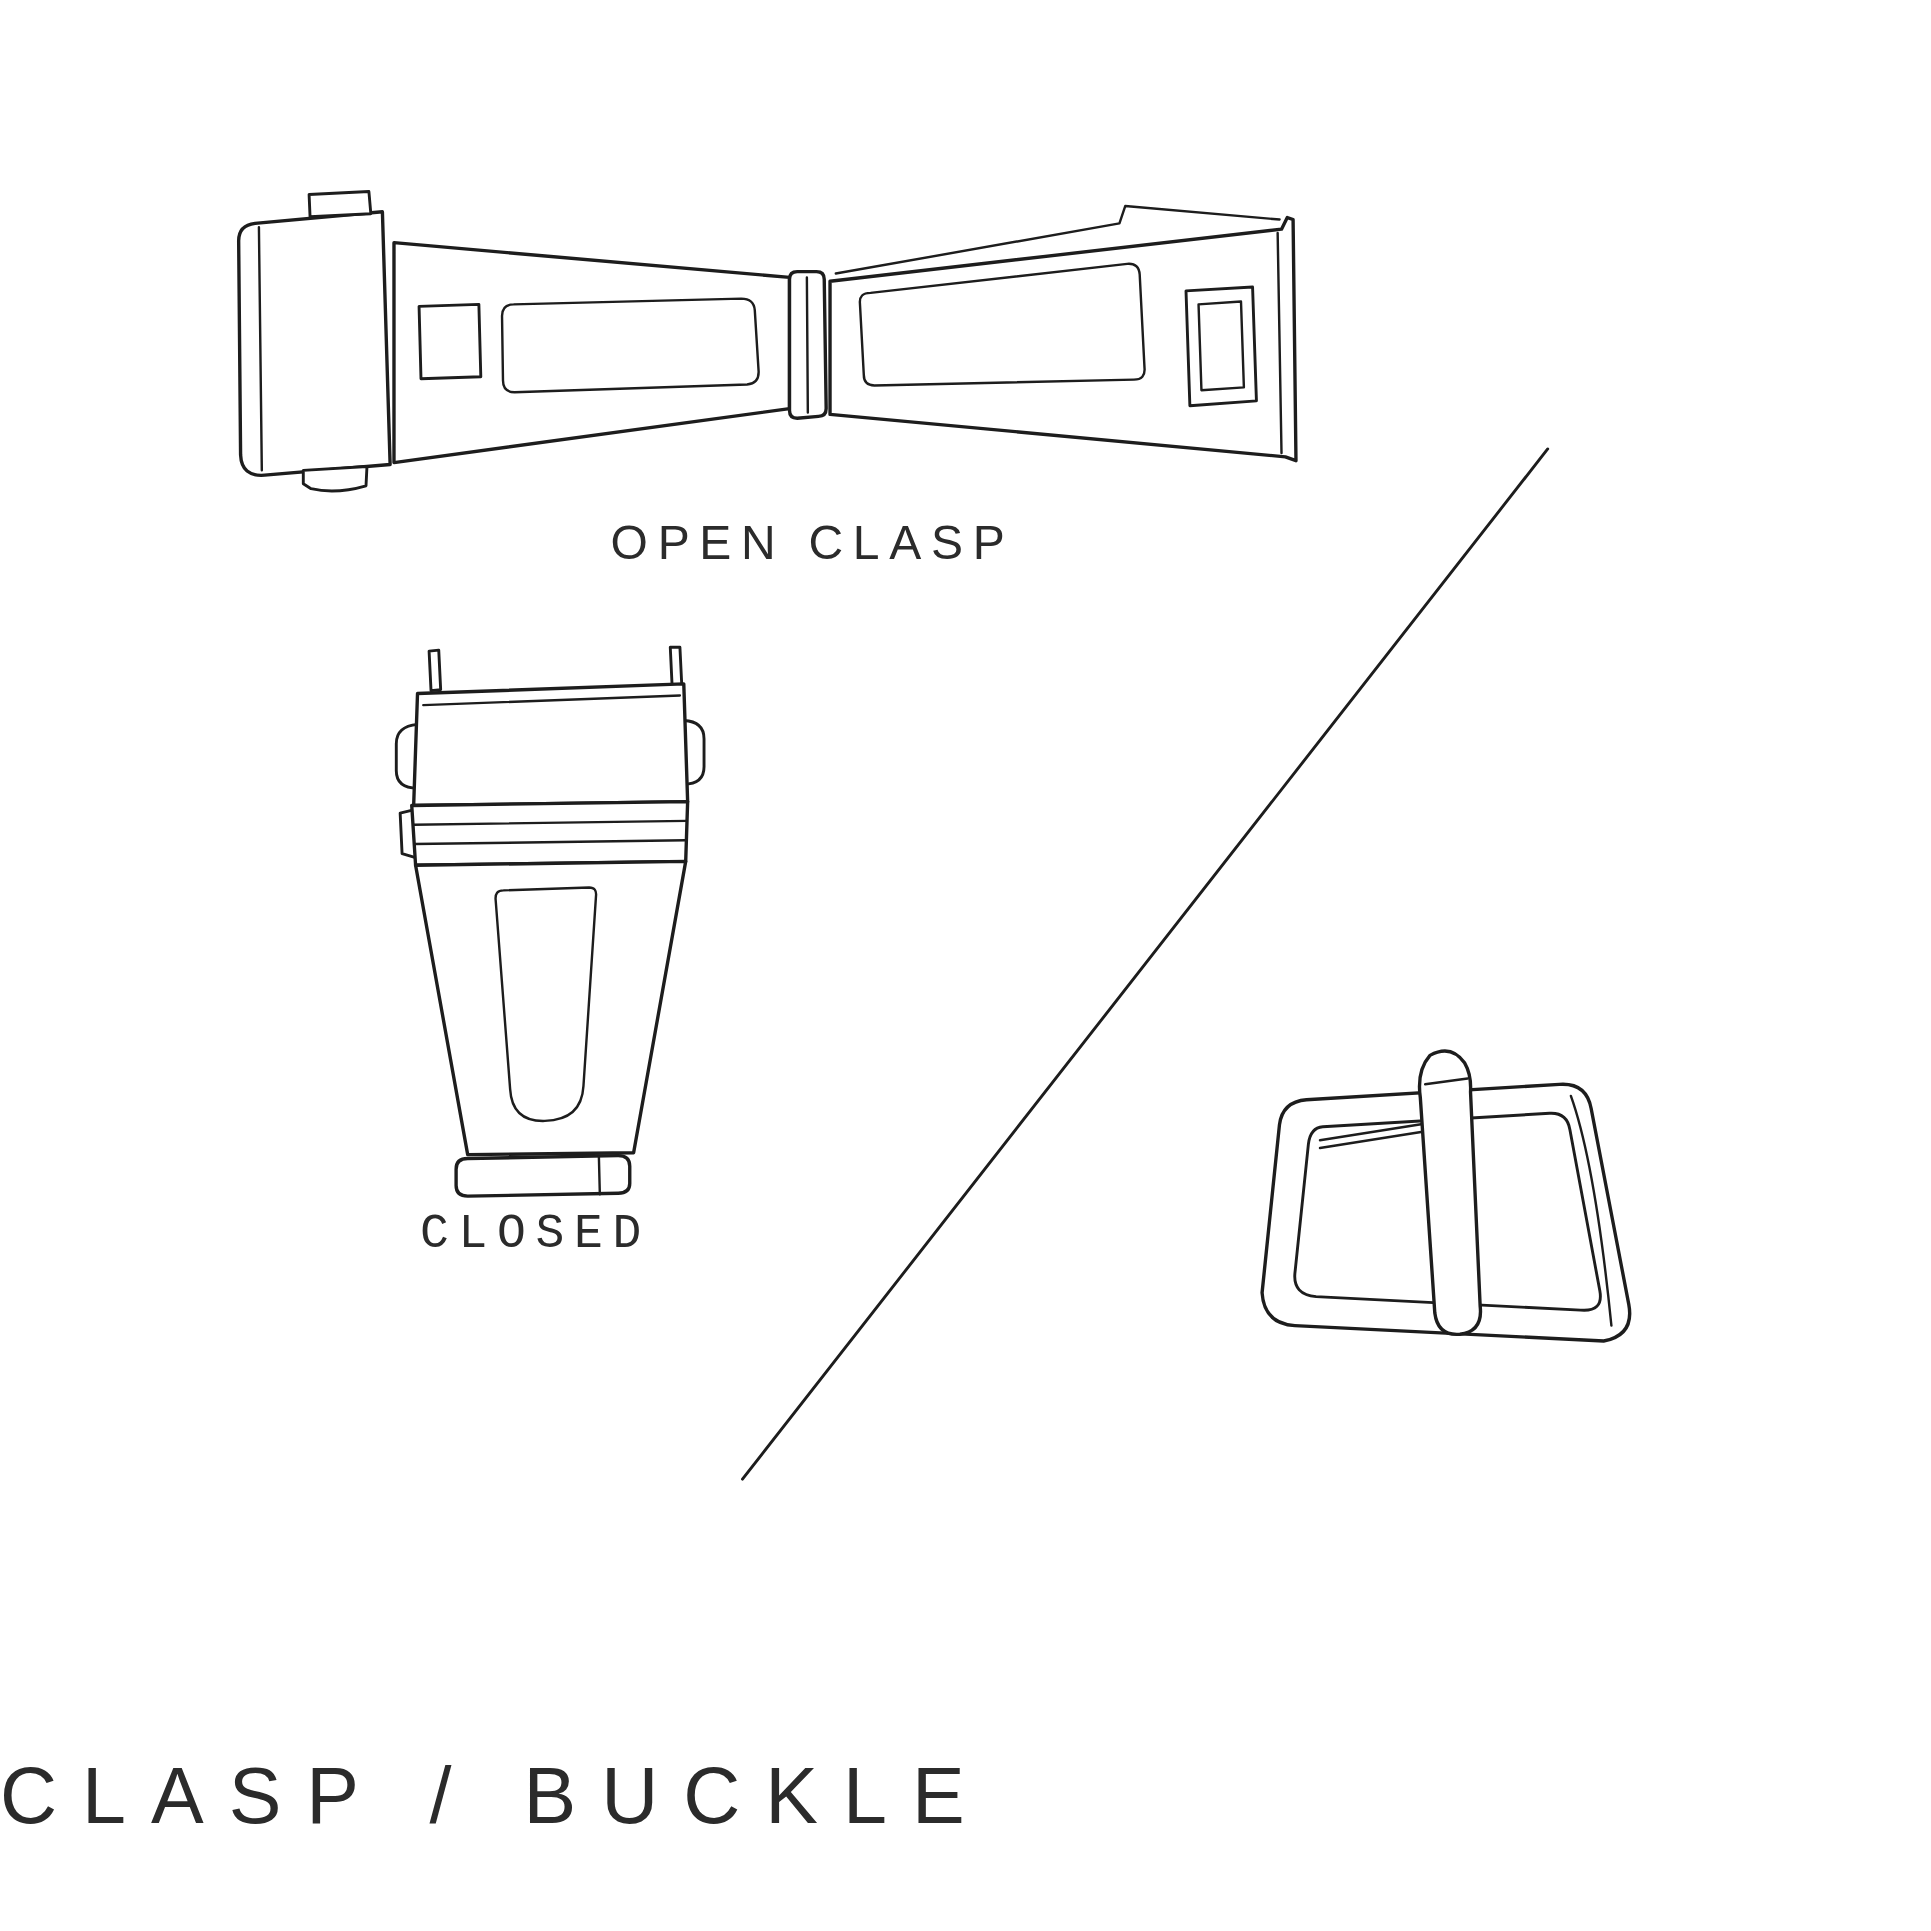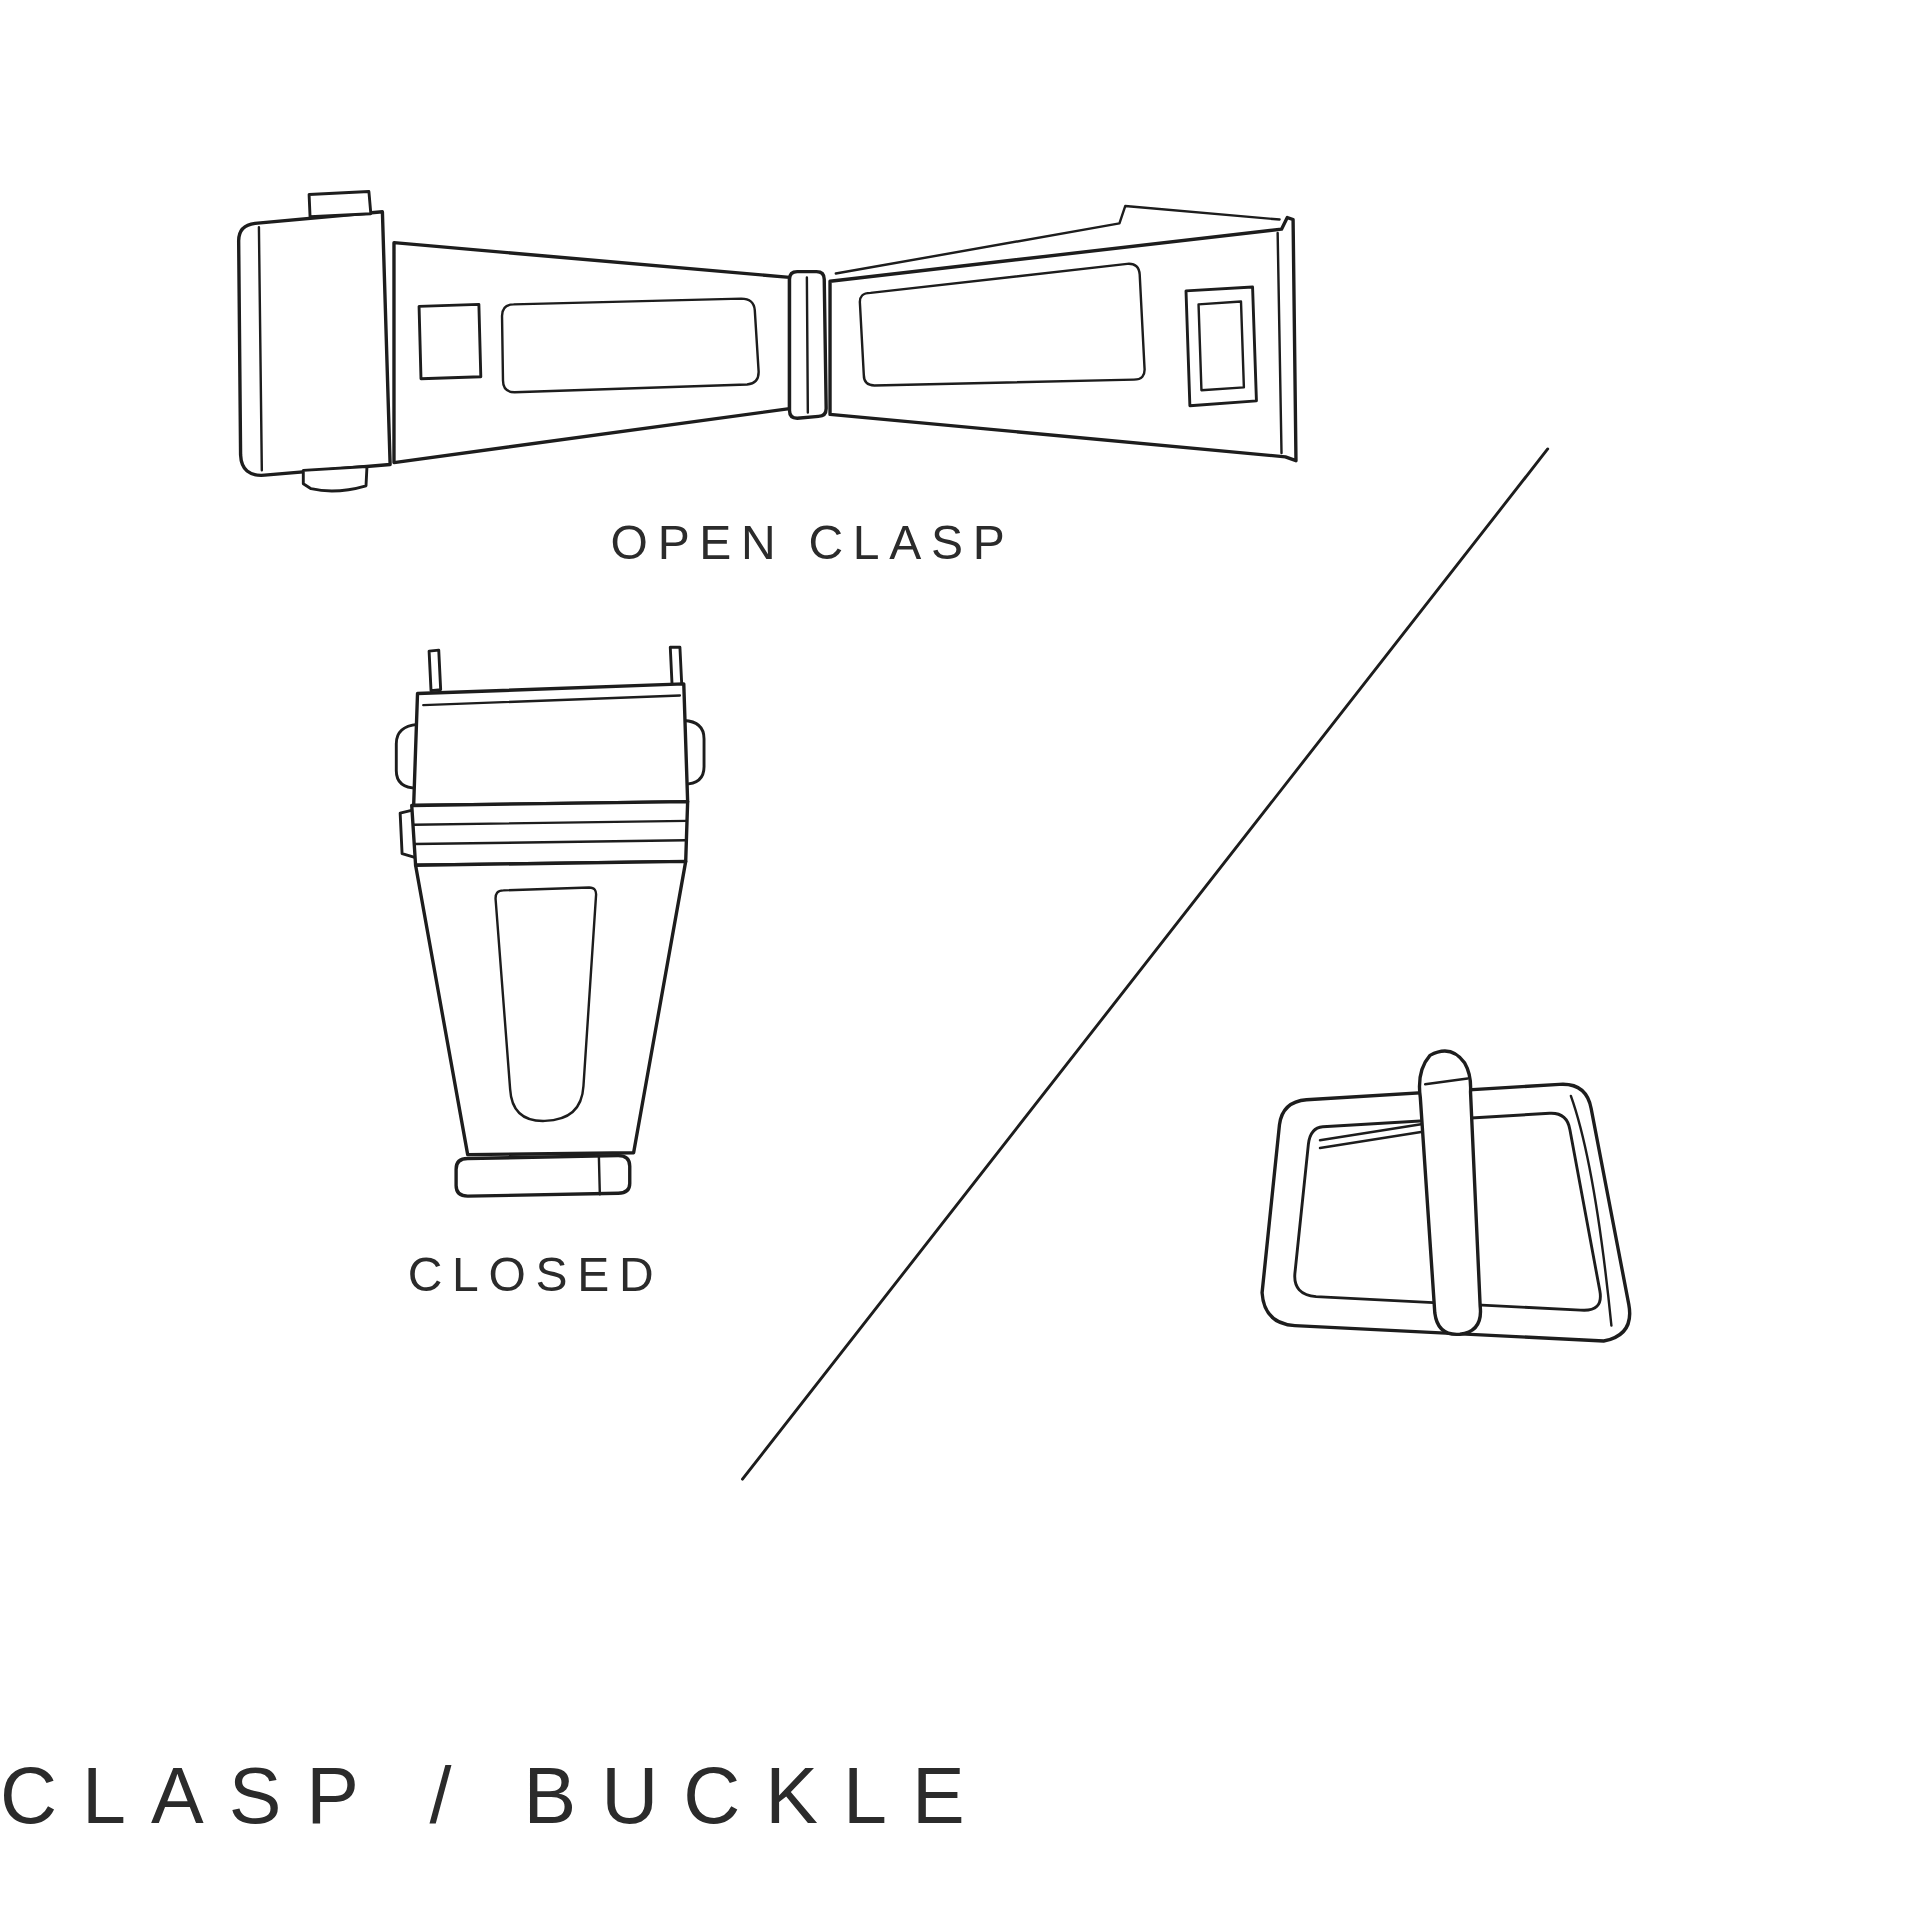--- a/index.html
+++ b/index.html
@@ -120,21 +120,21 @@
         <path class="w" d="M40,226 L320,222 L266,524 L94,526 Z" stroke-width="3.5"></path>
         <path d="M131,252 L220,249 Q228,249 227,258 L214,455 Q212,490 174,491 Q140,492 138,458 L123,262 Q122,252 131,252 Z" stroke-width="2.5"></path>
       </g>
       <g>
         <path class="w" d="M94,530 L250,527 Q262,527 262,538 L262,556 Q262,566 250,566 L94,569 Q82,569 82,558 L82,541 Q82,530 94,530 Z" stroke-width="3.5"></path>
         <line x1="230" y1="528" x2="231" y2="567" stroke-width="2.5"></line>
       </g>
     </svg>
   </div>
 
-  <div class="label" style="left:246px;top:1247px;width:579px;">CLOSED</div>
+  <div class="label" style="left:246px;top:1207px;width:579px;font-family:Liberation Mono, monospace;">CLOSED</div>
 
   <div class="illus" style="left:1231px;top:1038px;width:425px;height:386px;">
     <svg viewBox="0 -30 440 400">
       <g>
         <path class="w" d="M78,34 L340,18 Q368,16 373,43 L412,246 Q418,278 386,284 L66,268 Q34,266 32,234 L50,60 Q53,36 78,34 Z" stroke-width="3.5"></path>
         <path class="w" d="M95,62 L330,48 Q348,47 351,65 L382,232 Q386,254 362,252 L88,238 Q64,236 66,214 L80,80 Q82,63 95,62 Z" stroke-width="3"></path>
         <path d="M352,30 Q377,100 394,268" stroke-width="2.5"></path>
       </g>
       <g>
         <line x1="92" y1="76" x2="218" y2="56" stroke-width="2.5"></line>

